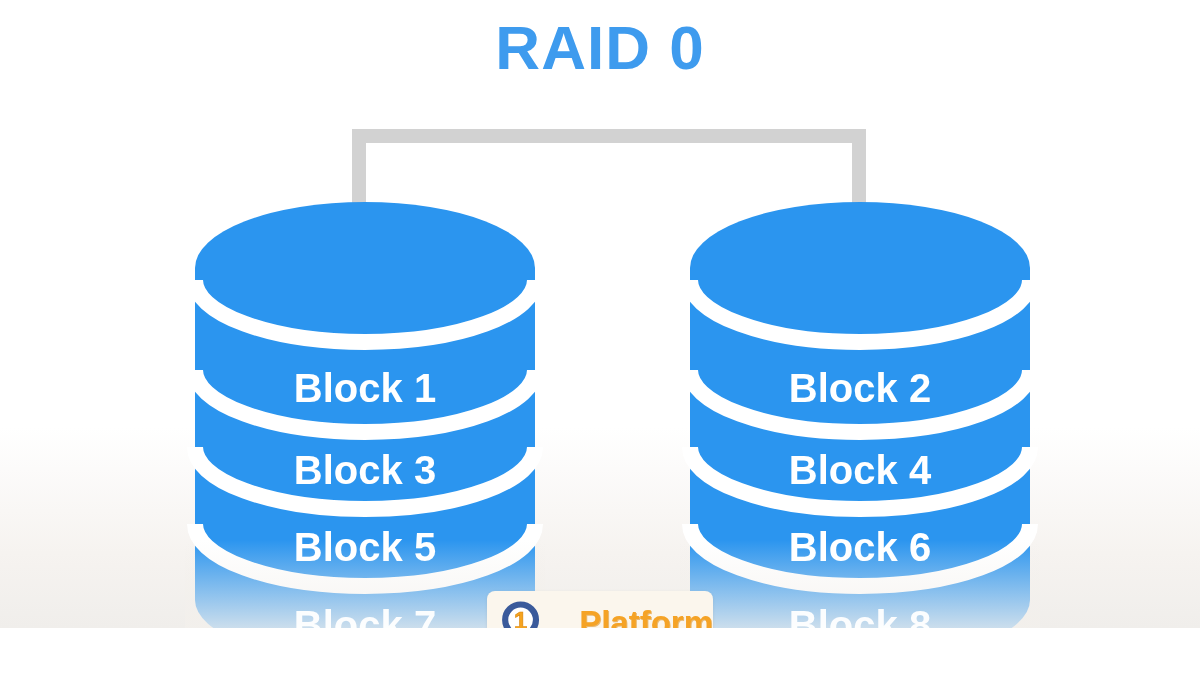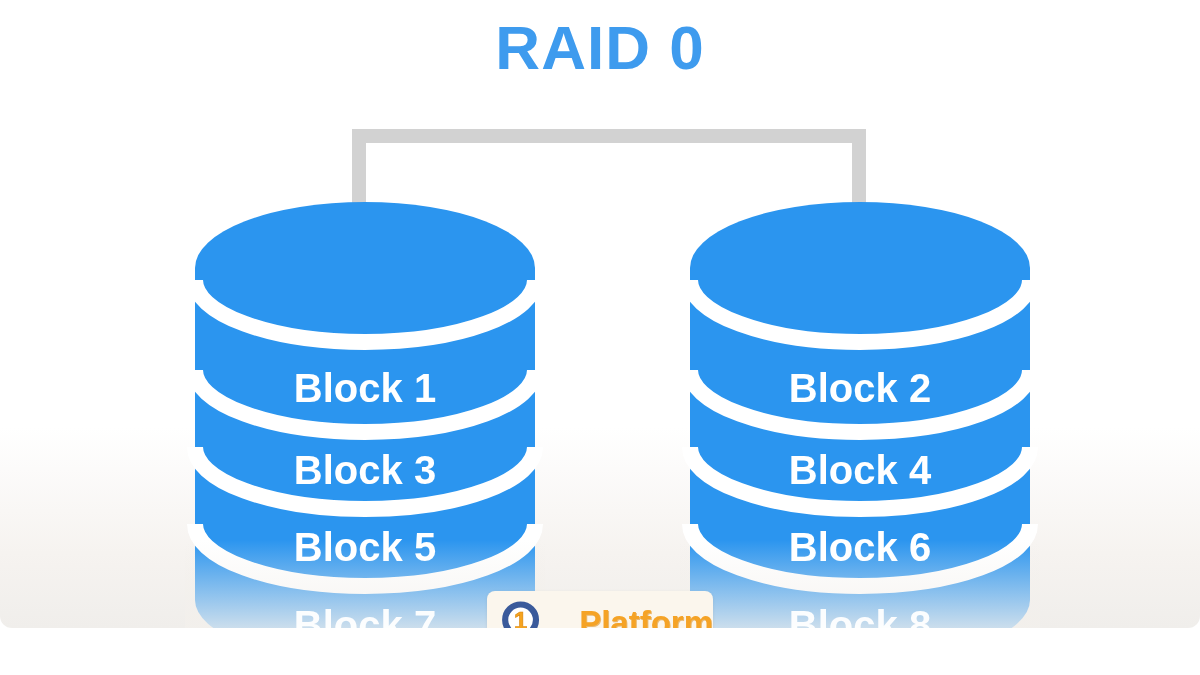--- a/index.html
+++ b/index.html
@@ -3,21 +3,20 @@
 <meta charset="utf-8">
 <style>
   html, body { margin: 0; padding: 0; }
   .stage {
     position: relative;
     width: 1200px;
     height: 628px;
     overflow: hidden;
     background: linear-gradient(180deg, #ffffff 0%, #ffffff 68%, #f6f3f0 88%, #f0eeeb 100%);
     font-family: "Liberation Sans", sans-serif;
-    border-radius: 12px;
   }
 
   
   .title {
     position: absolute;
     top: 12px;
     left: 0;
     width: 100%;
     text-align: center;
     font-size: 62px;

